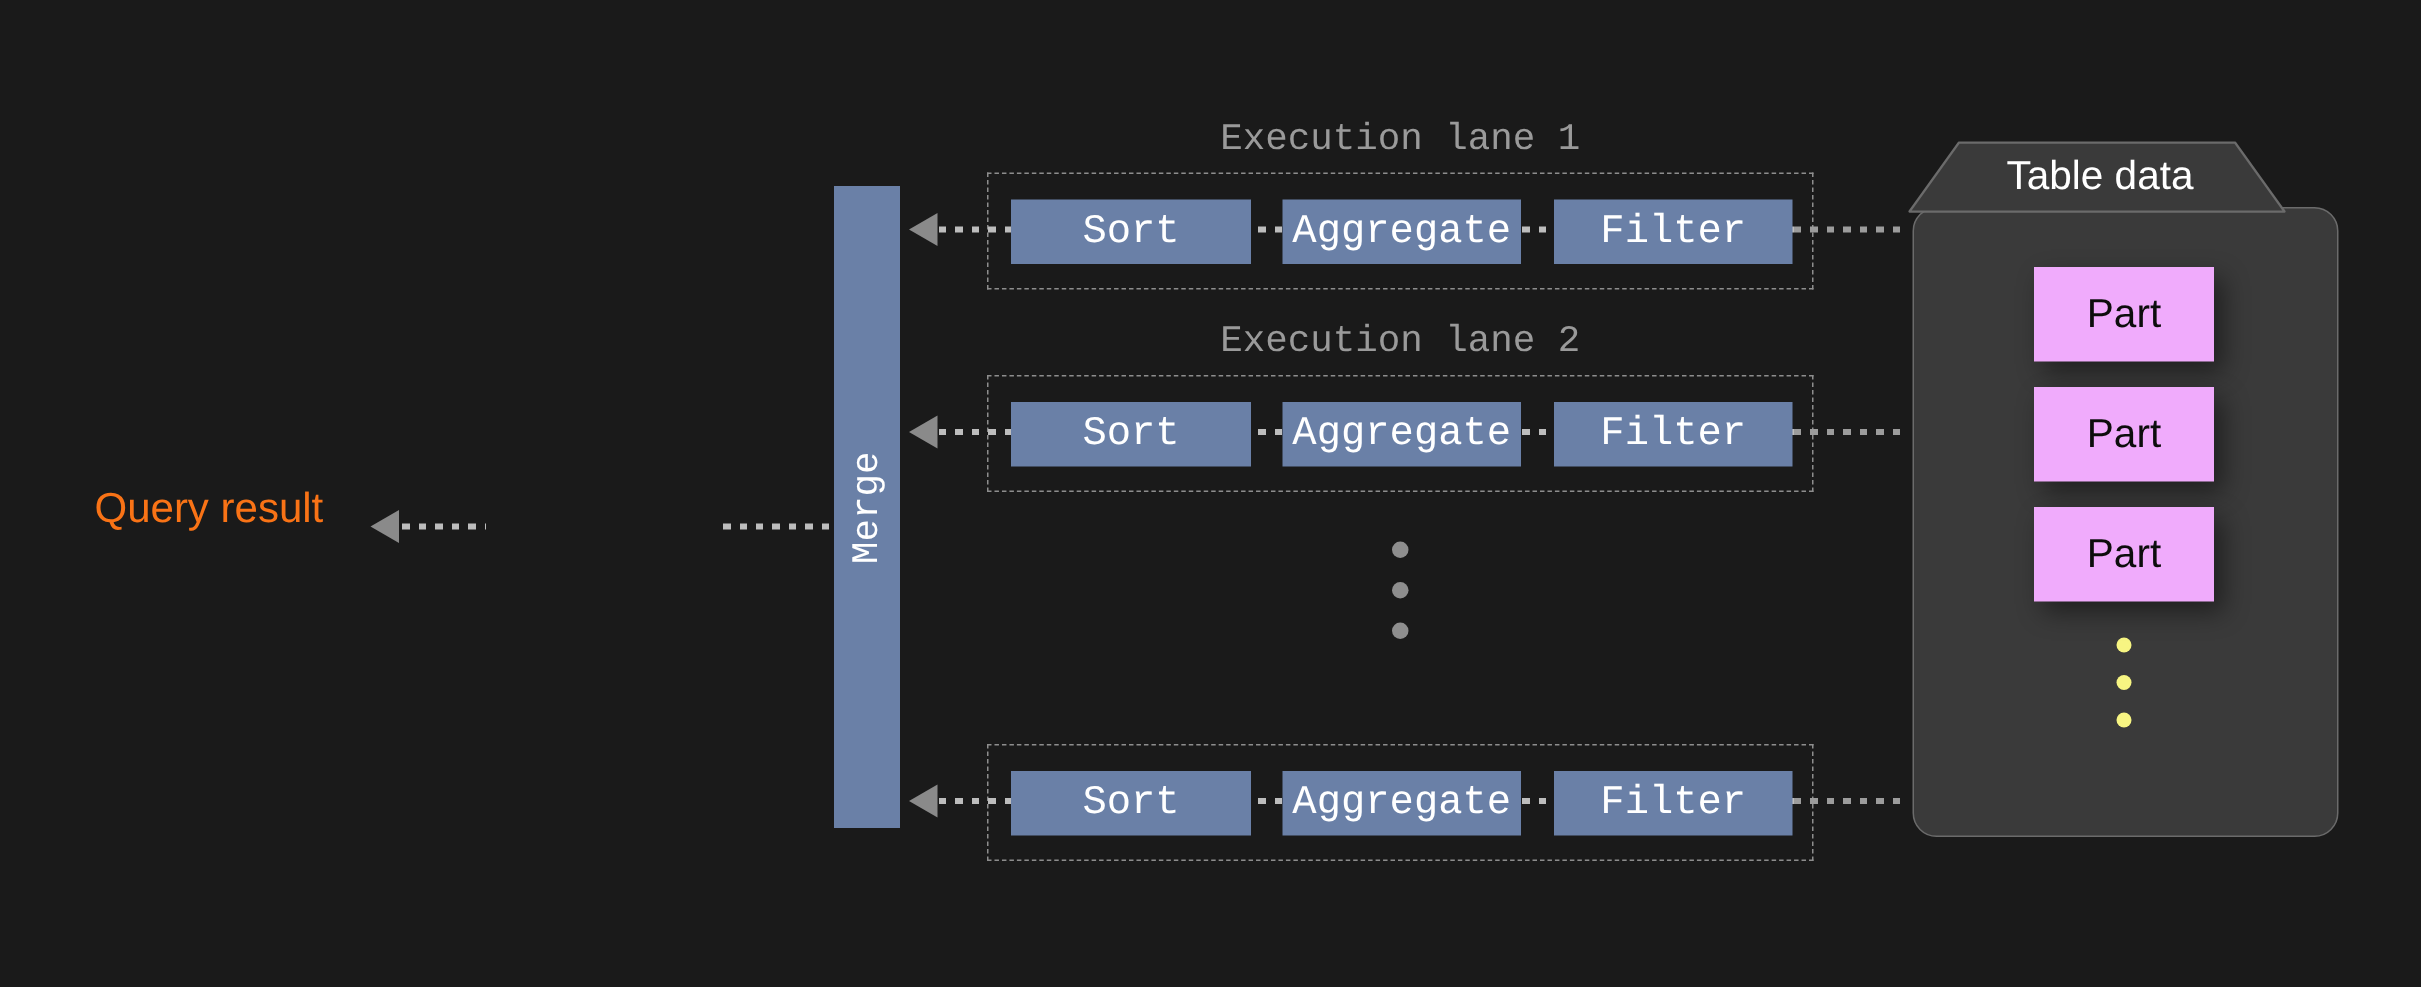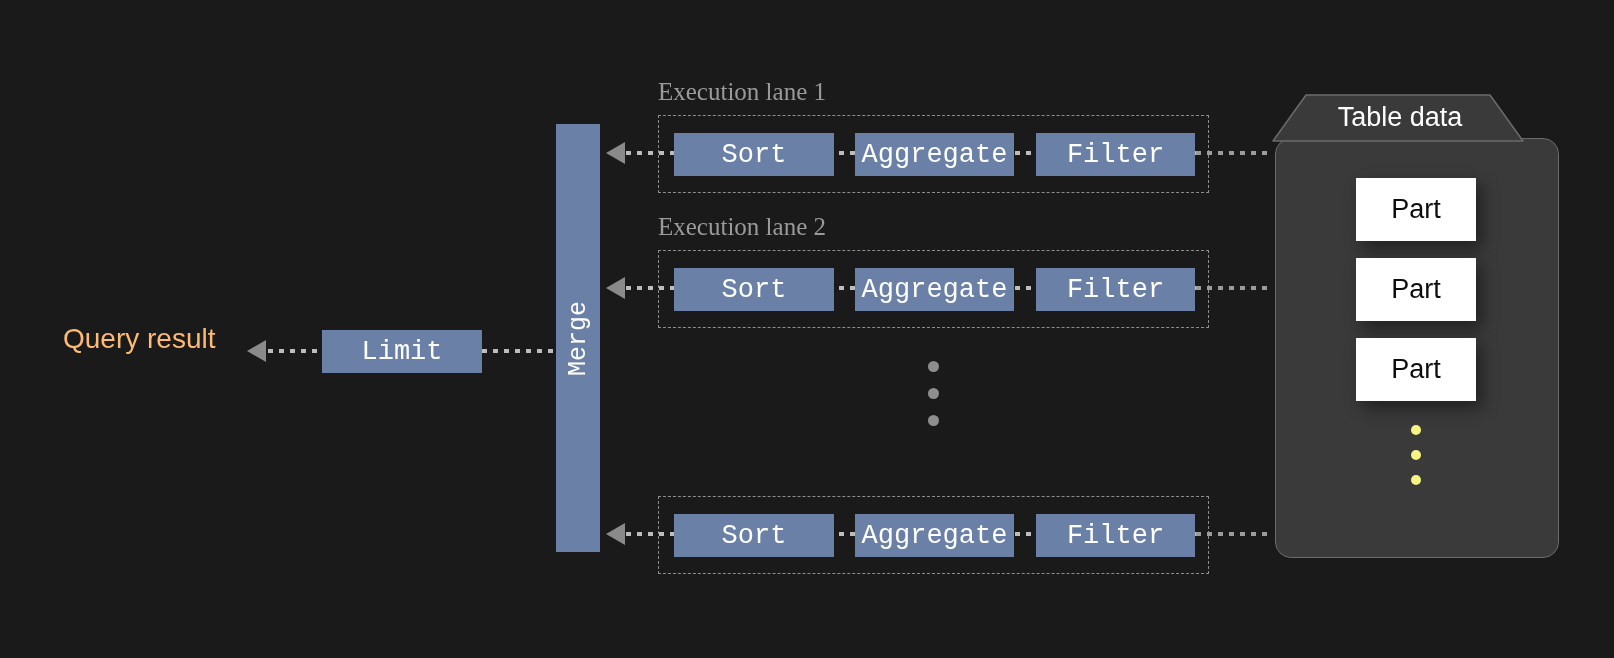--- a/index.html
+++ b/index.html
@@ -14,27 +14,28 @@
     background: #1a1a1a;
     font-family: "Liberation Sans", sans-serif;
     overflow: hidden;
   }
 
   
   .lane-title {
     position: absolute;
     color: #9a9a9a;
     font-size: 25px;
-    font-family: Liberation Serif, serif;
+    font-family: Liberation Mono, monospace;
     white-space: nowrap;
+    text-align: center;
     letter-spacing: 0px;
   }
   .query-result {
     position: absolute;
-    color: #fdba74;
+    color: #f97316;
     font-size: 28px;
     font-family: "Liberation Sans", sans-serif;
     white-space: nowrap;
   }
 
   
   .op-box {
     position: absolute;
     background: #6a80a7;
     color: #ffffff;
@@ -141,21 +142,21 @@
     align-items: center;
     justify-content: center;
     color: #ffffff;
     font-size: 27px;
     font-family: "Liberation Sans", sans-serif;
     padding-left: 4px;
     box-sizing: border-box;
   }
   .part-box {
     position: absolute;
-    background: #ffffff;
+    background: #f0abfc;
     color: #0d0d0d;
     font-size: 27px;
     font-family: "Liberation Sans", sans-serif;
     display: flex;
     align-items: center;
     justify-content: center;
     box-shadow: 6px 7px 16px rgba(0,0,0,0.45);
     z-index: 4;
   }
 </style>
@@ -163,21 +164,20 @@
 <body>
 
 <div id="canvas">
 
   <div class="query-result" style="left:63px; top:323px;">Query result</div>
 
   <div class="arrow-left" style="left:247px; top:340px;"></div>
 
   <div class="dotline" style="left:268px; top:349px; width:56px;"></div>
 
-  <div class="op-box" style="left:322px; top:330px; width:160px; height:43px;">Limit</div>
 
   <div class="dotline" style="left:482px; top:349px; width:76px;"></div>
 
   <div class="merge-box" style="left:556px; top:124px; width:44px; height:428px;">Merge</div>
 
   <div class="lane-title" style="left:658px; top:78px; width:551px;">Execution lane 1</div>
 
   <div class="lane-frame" style="left:658px; top:115px; width:551px; height:78px;"></div>
 
   <div class="arrow-left" style="left:606px; top:142px;"></div>

